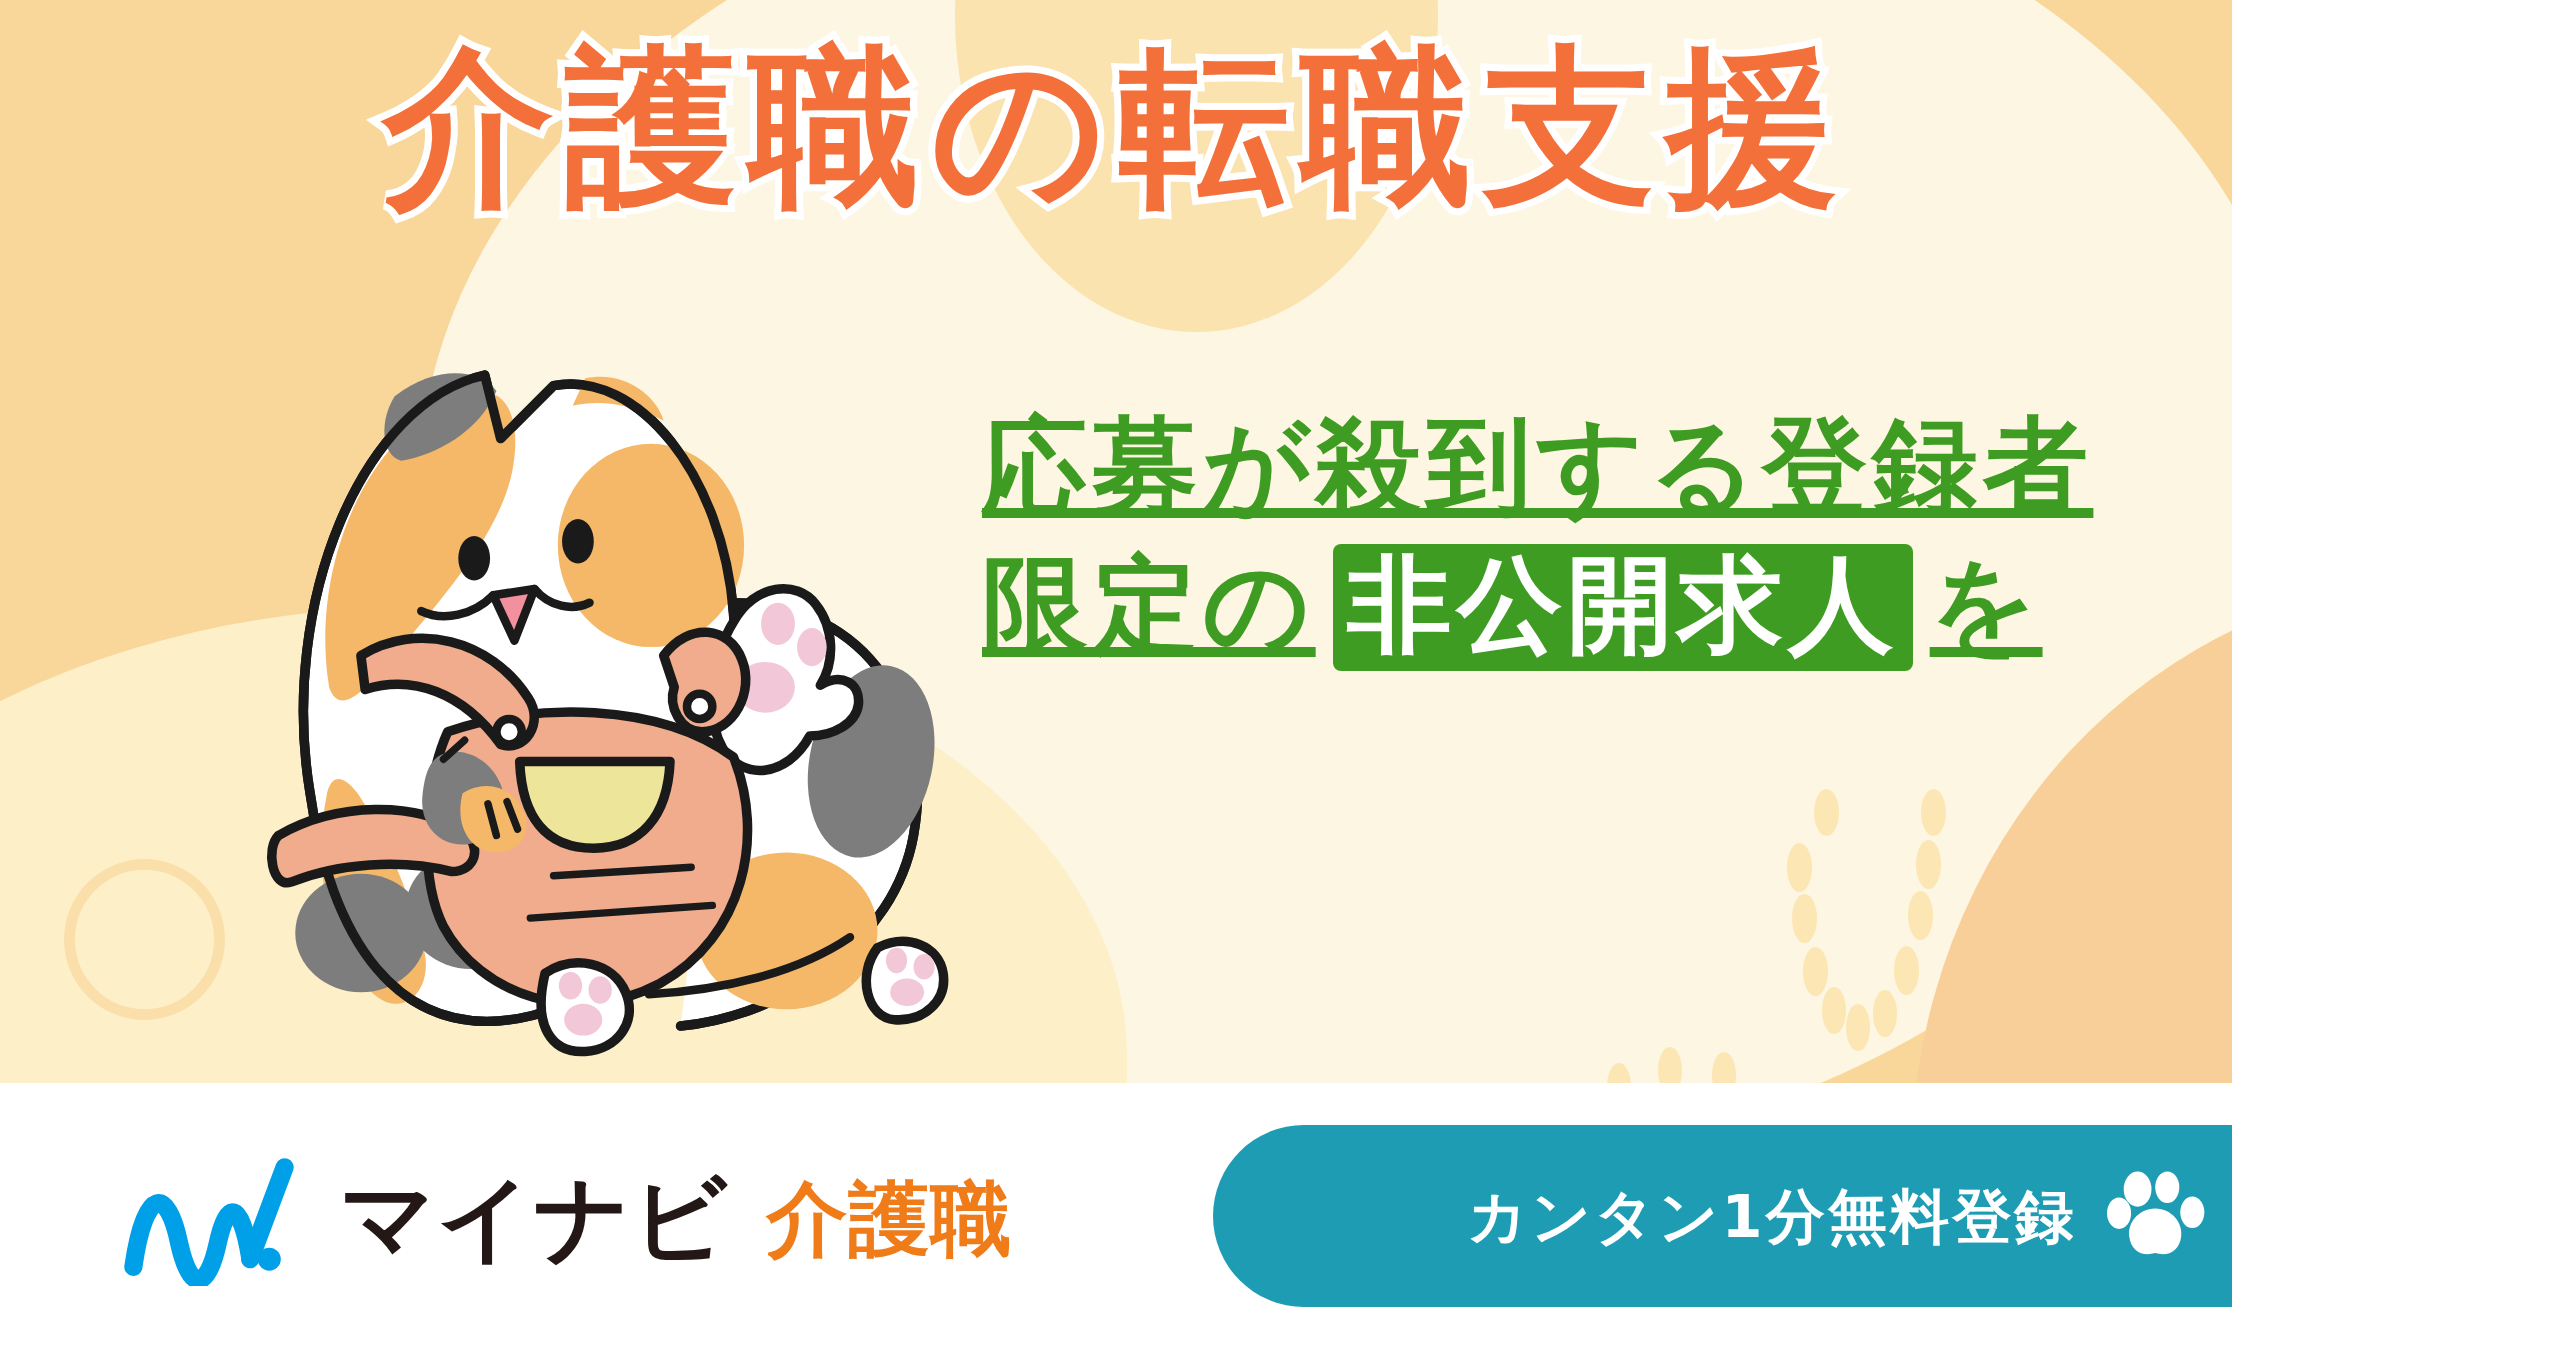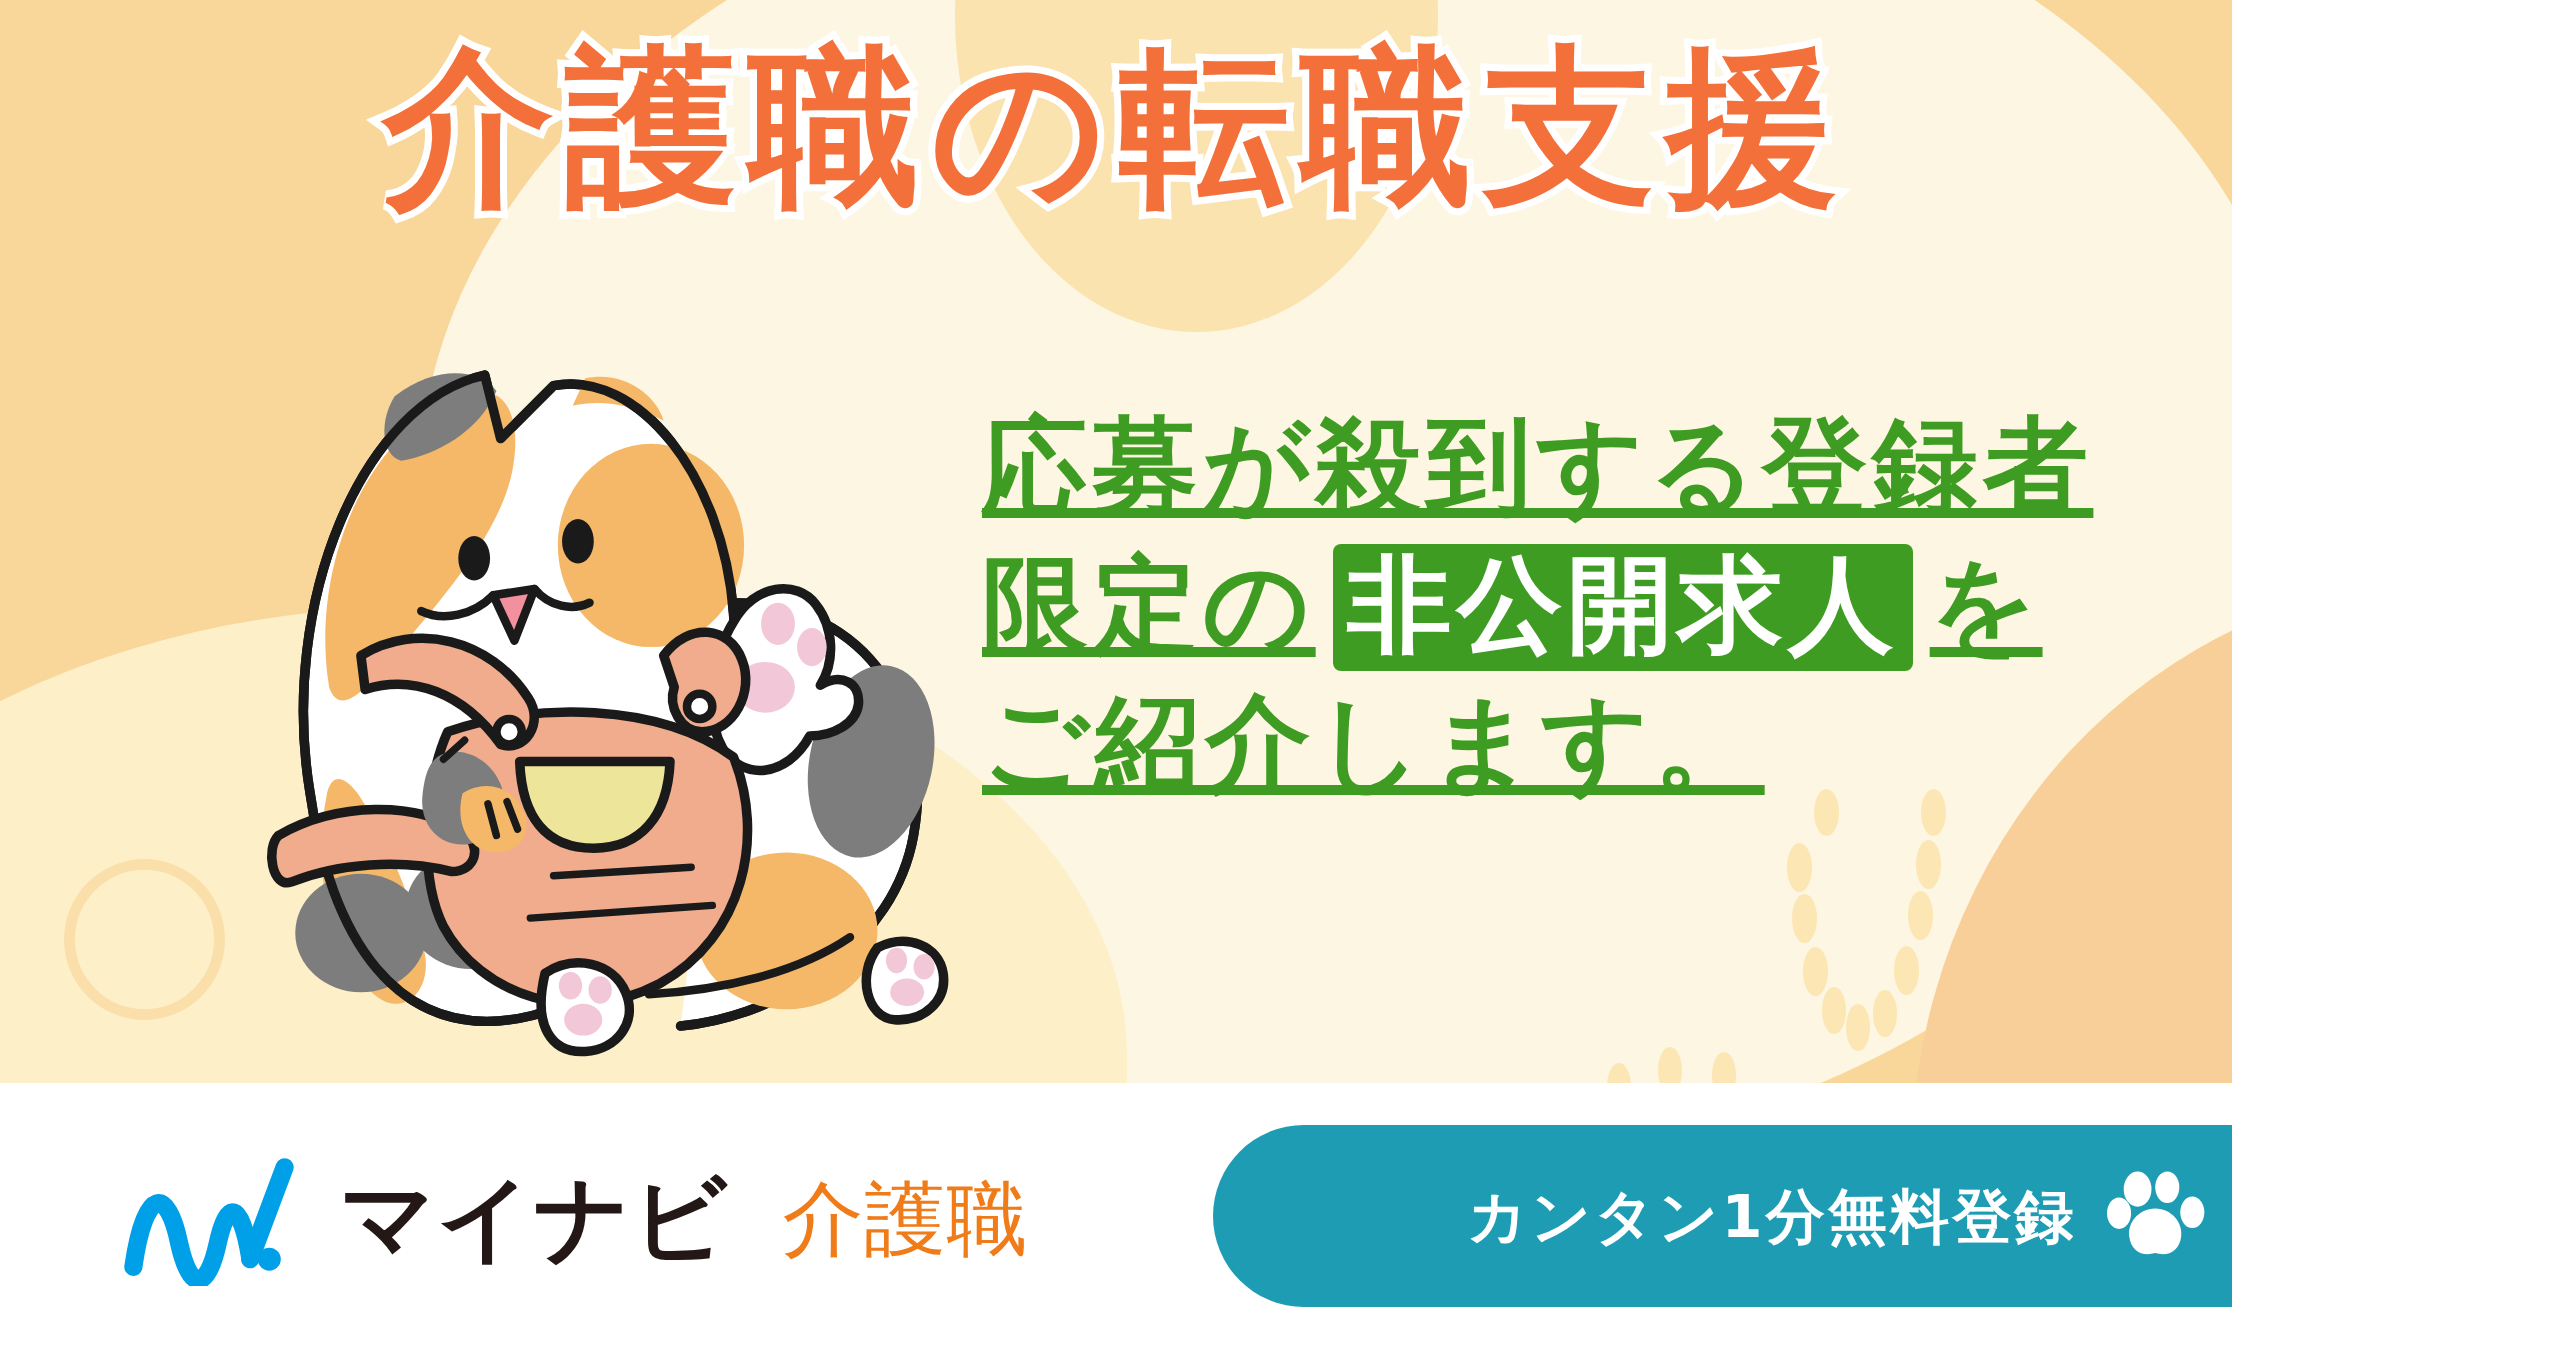--- a/index.html
+++ b/index.html
@@ -126,24 +126,24 @@
   }
   .logo-mark { width:193px; height:134px; display:block; }
   .logo-word {
     font-family:"DejaVu Sans", sans-serif;
     font-size:94px; font-weight:900;
     color:#231815; letter-spacing:1.1px;
     line-height:1;
   }
   .logo-sub {
     font-family:"DejaVu Sans", sans-serif;
-    font-size:81px; font-weight:400;
+    font-size:81px; font-weight:700;
     color:#F07B19; letter-spacing:1.1px;
     line-height:1;
-    margin-left:30px;
+    margin-left:14px;
   }
   .cta {
     position:absolute;
     left:1213px; top:42px;
     width:1250px; height:182px;
     background:#1E9CB4;
     border-radius:91px;
     display:flex; align-items:center; justify-content:center;
     gap:30px;
     cursor:pointer;
@@ -288,21 +288,20 @@
         <ellipse cx="634" cy="618" rx="16" ry="13"></ellipse>
       </g>
 
       <path d="M 390 620 C 460 616 530 600 580 566" fill="none" stroke-width="8"></path>
     </g>
   </svg>
 
   <div class="copy">
     <span class="copy-line">応募が殺到する登録者</span>
     <span class="copy-line"><span>限定の</span><span class="hl-box">非公開求人</span><span>を</span></span>
-    <span class="copy-line">ご紹介します。</span>
   </div>
 
   <div class="footer">
 
     <div class="logo-row">
       <svg class="logo-mark" viewBox="0 0 200 140">
         <path d="M10 120 C 22 36 46 36 58 96 C 70 150 88 142 98 96 C 108 50 122 50 132 110" fill="none" stroke="#00A0E9" stroke-width="19" stroke-linecap="round"></path>
         <path d="M 132 112 L 168 16" fill="none" stroke="#00A0E9" stroke-width="19" stroke-linecap="round"></path>
         <circle cx="152" cy="112" r="12" fill="#00A0E9"></circle>
       </svg>

